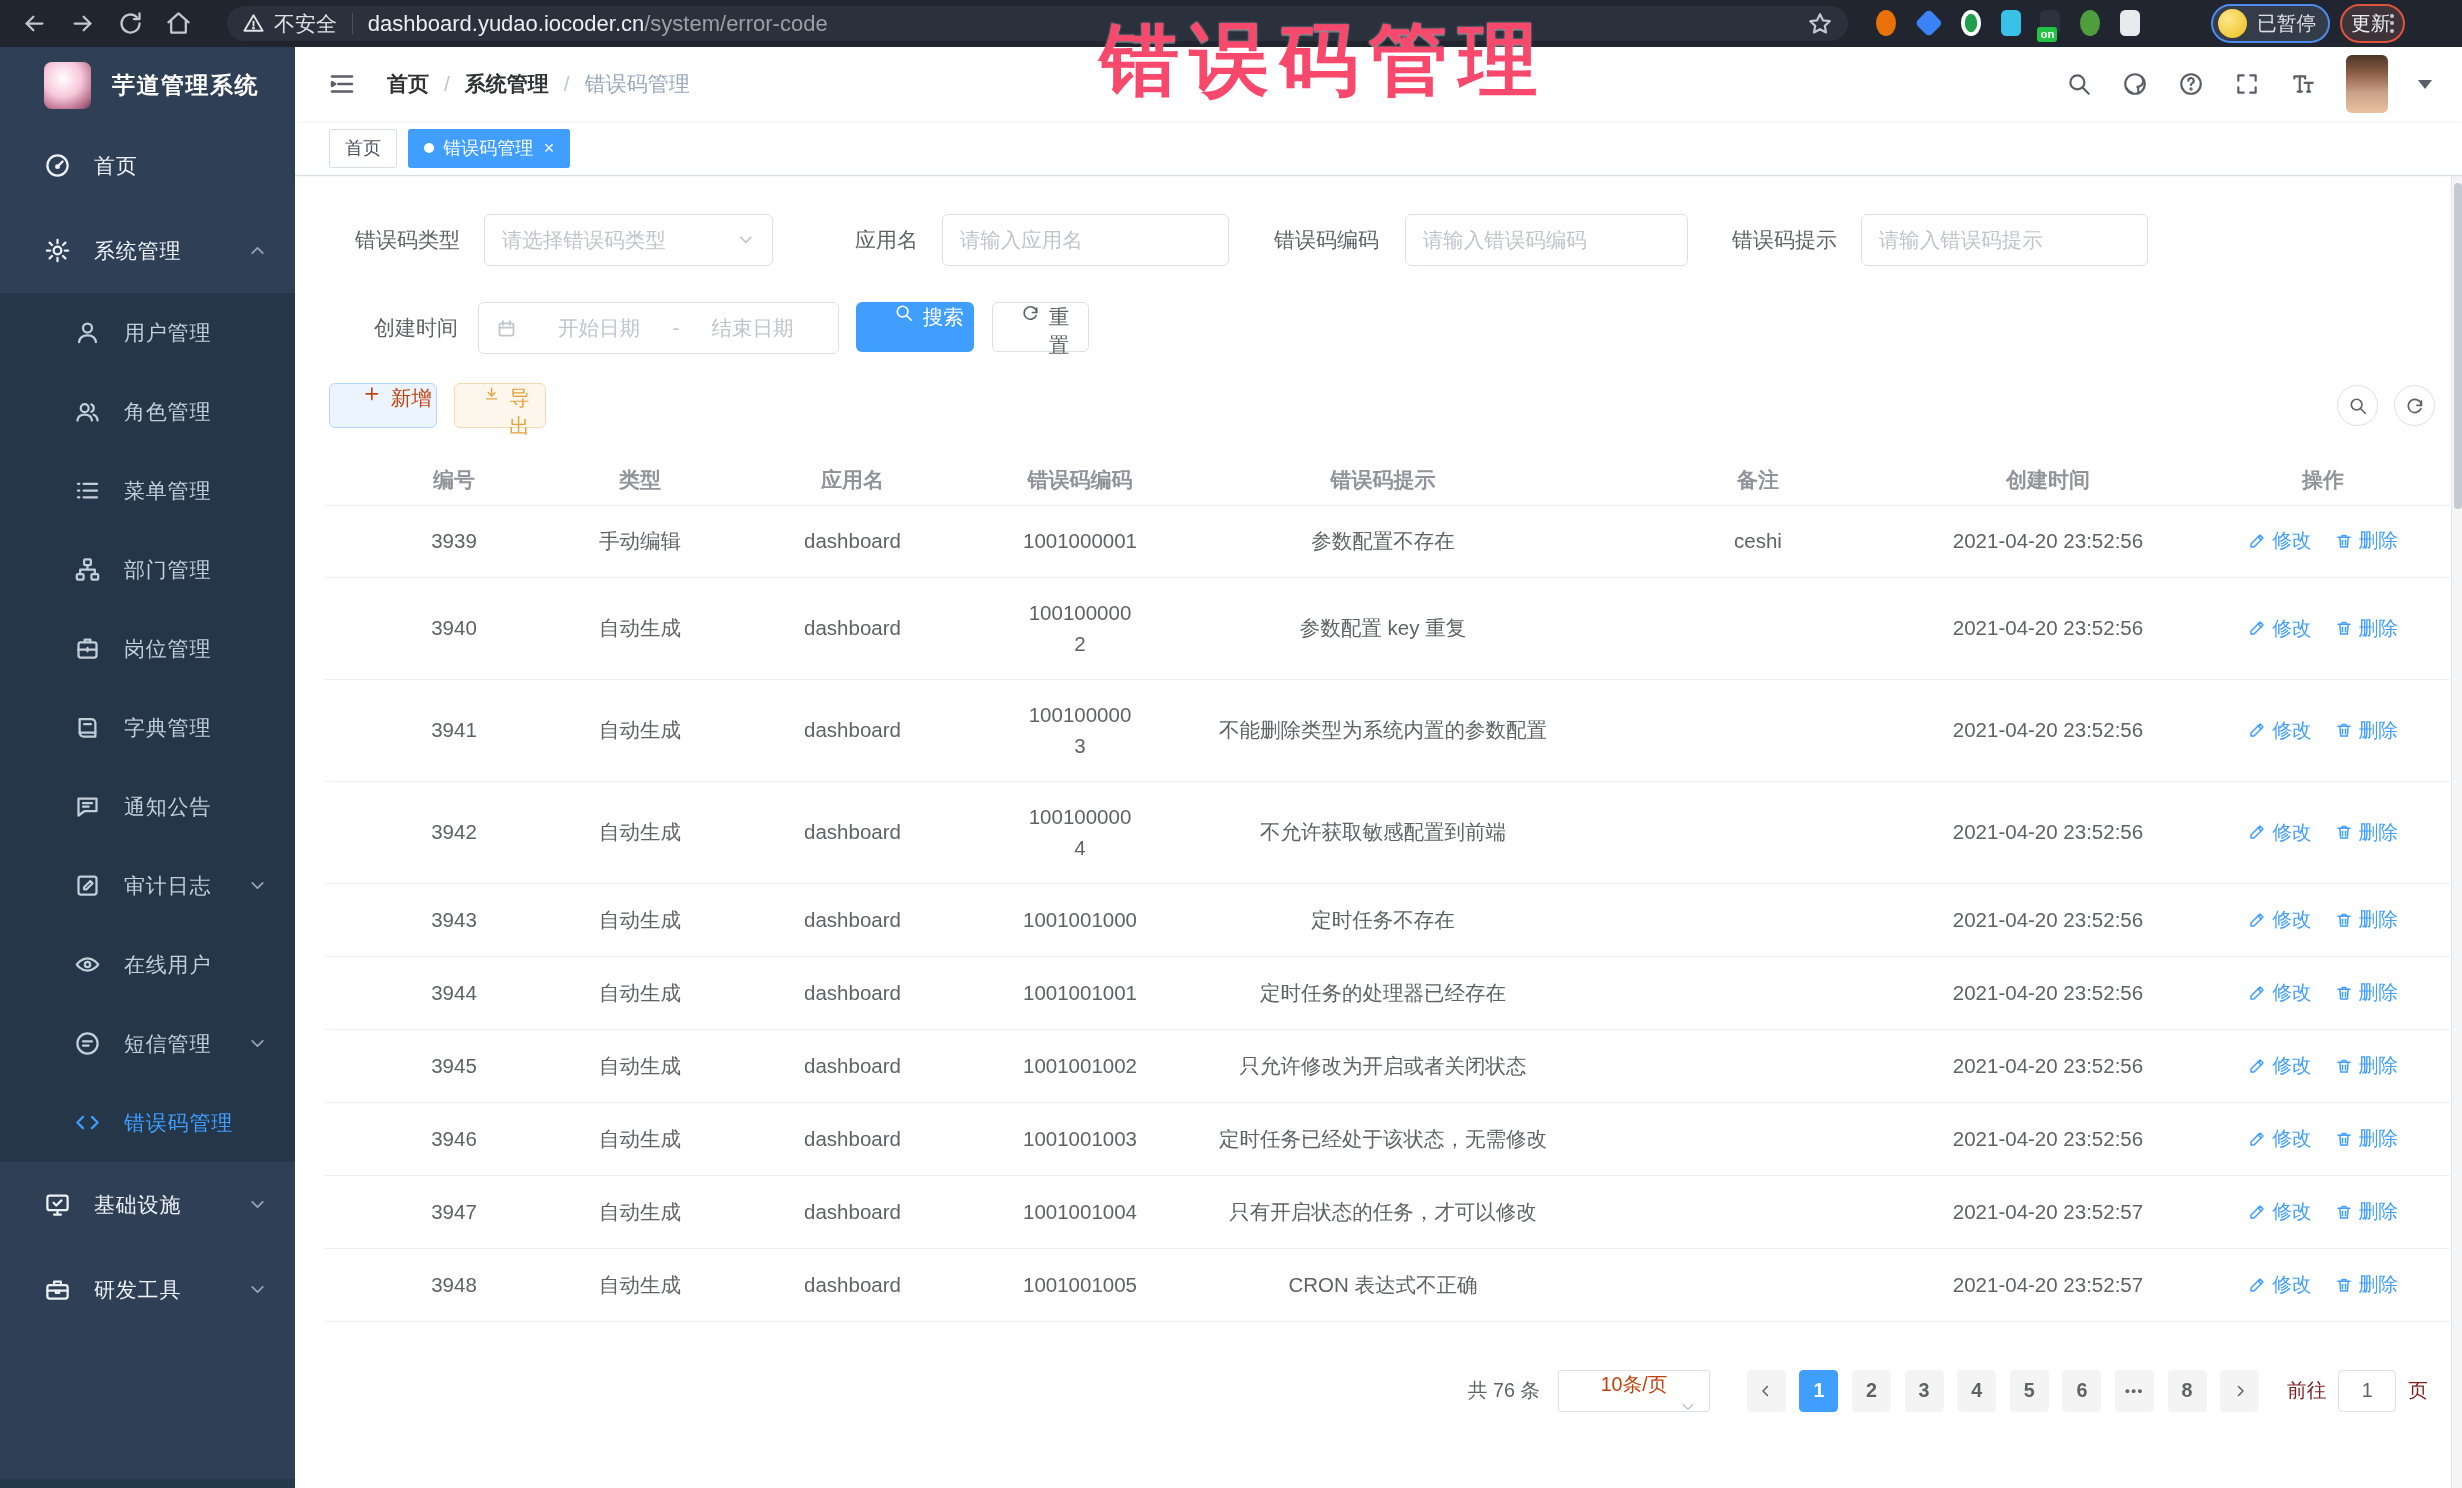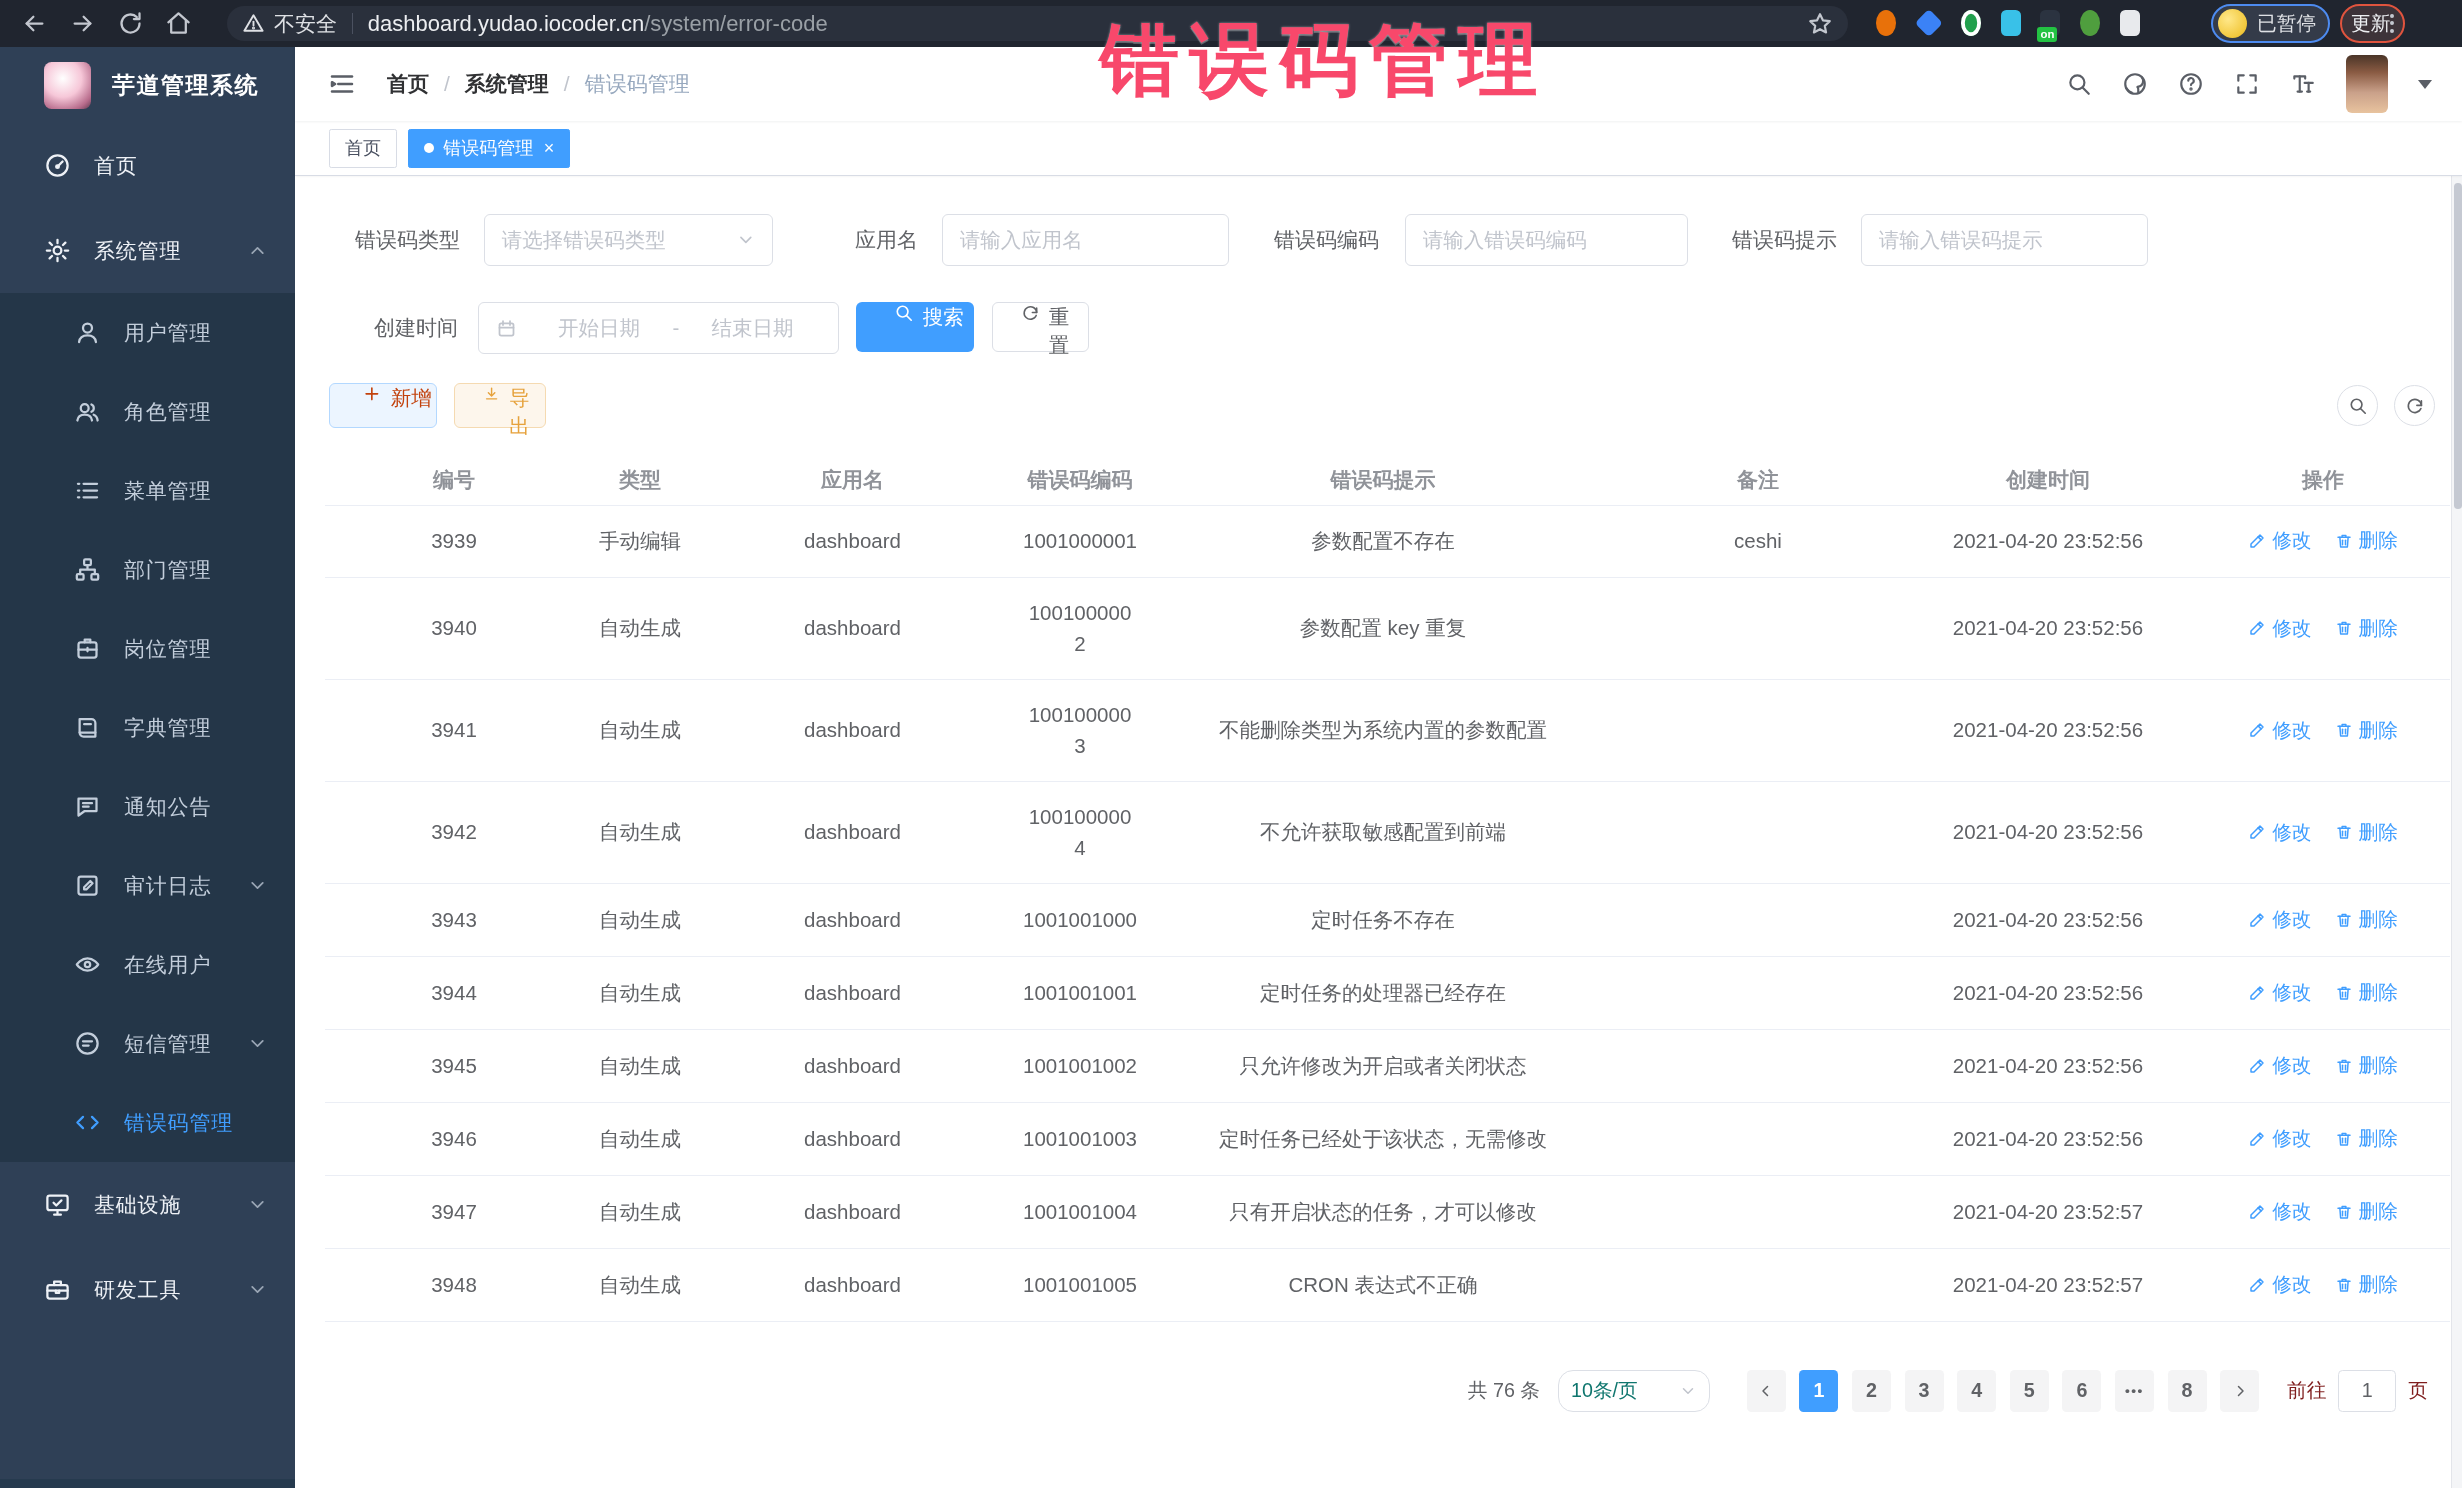--- a/index.html
+++ b/index.html
@@ -119,22 +119,22 @@
   .trow.tall { min-height:102px; }
   .trow > div { text-align:center; padding:7.6px 6px; line-height:1.5; }
   .trow .codewrap { display:inline-block; width:111px; word-break:break-all; }
   .acts { display:flex; align-items:center; justify-content:center; gap:23px; }
   .alink { color:#409eff; font-size:19.7px; display:inline-flex; align-items:center; gap:6px; cursor:pointer; }
   .alink .bic { width:18px; height:18px; }
 
   
   .pager { position:absolute; top:1321px; right:34px; height:45px; display:flex; align-items:center; }
   .ptotal { color:#606266; font-size:19.7px; margin-right:18px; }
-  .psize { width:152px; height:42px; border:0.8px solid #dcdfe6; border-radius:15px; display:flex;
-    align-items:center; padding:0 12px; font-size:19.7px; color:#0f766e; margin-right:30px; }
+  .psize { width:152px; height:42px; border:0.8px solid #dcdfe6; border-radius:3px; display:flex;
+    align-items:center; padding:0 12px; font-size:19.7px; color:#c2410c; margin-right:30px;flex-direction:column; }
   .psize .chevr { margin-left:auto; width:18px; height:18px; color:#c0c4cc; }
   .pbtn { min-width:39px; height:42px; margin:0 6.8px; border-radius:4.5px; background:#f4f4f5;
     color:#606266; font-size:19.7px; font-weight:600; display:inline-flex; align-items:center;
     justify-content:center; cursor:pointer; padding:0 4.5px; }
   .pbtn.active { background:#409eff; color:#fff; }
   .pbtn .bic { width:18px; height:18px; }
   .pgoto { color:#7f1d1d; font-size:19.7px; margin-left:21px; }
   .pginput { width:58px; height:42px; border:0.8px solid #dcdfe6; border-radius:4.5px; text-align:center;
     font-size:19.7px; color:#606266; margin:0 12px; outline:none; }
 

